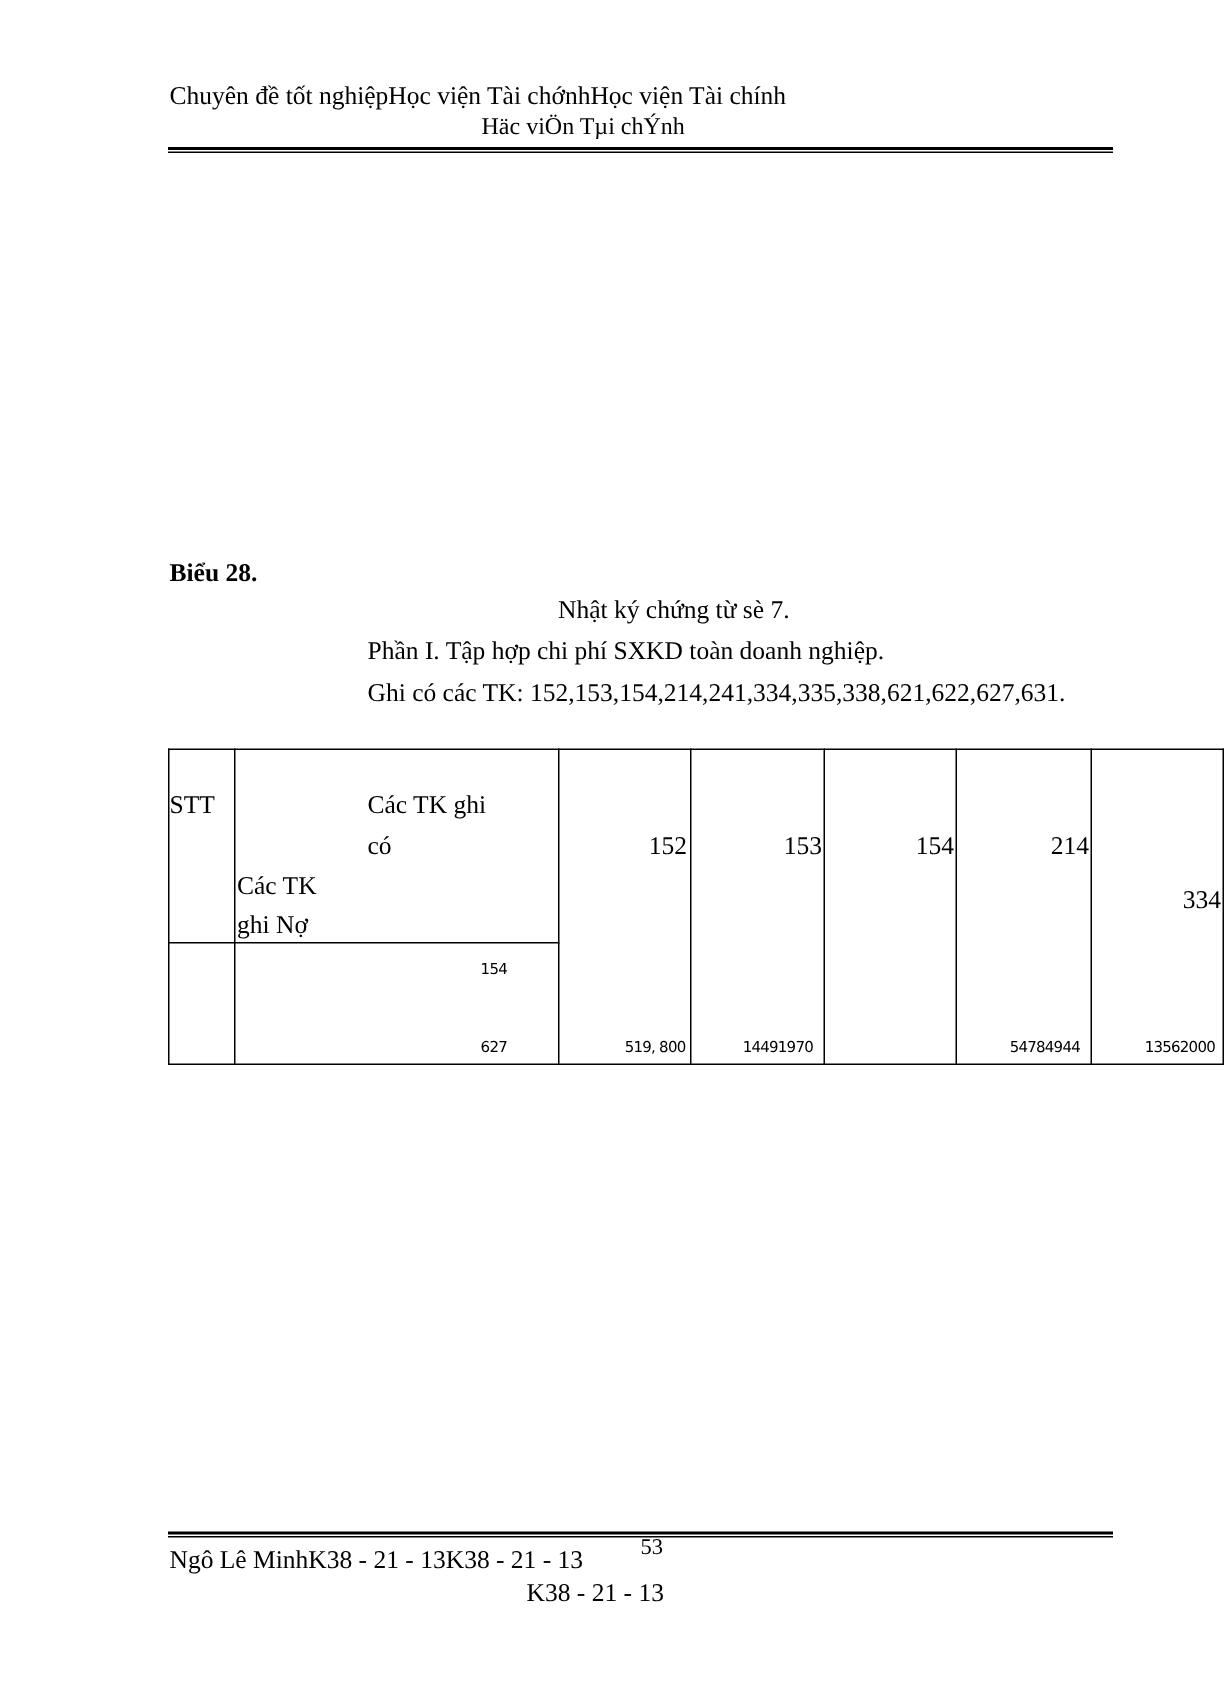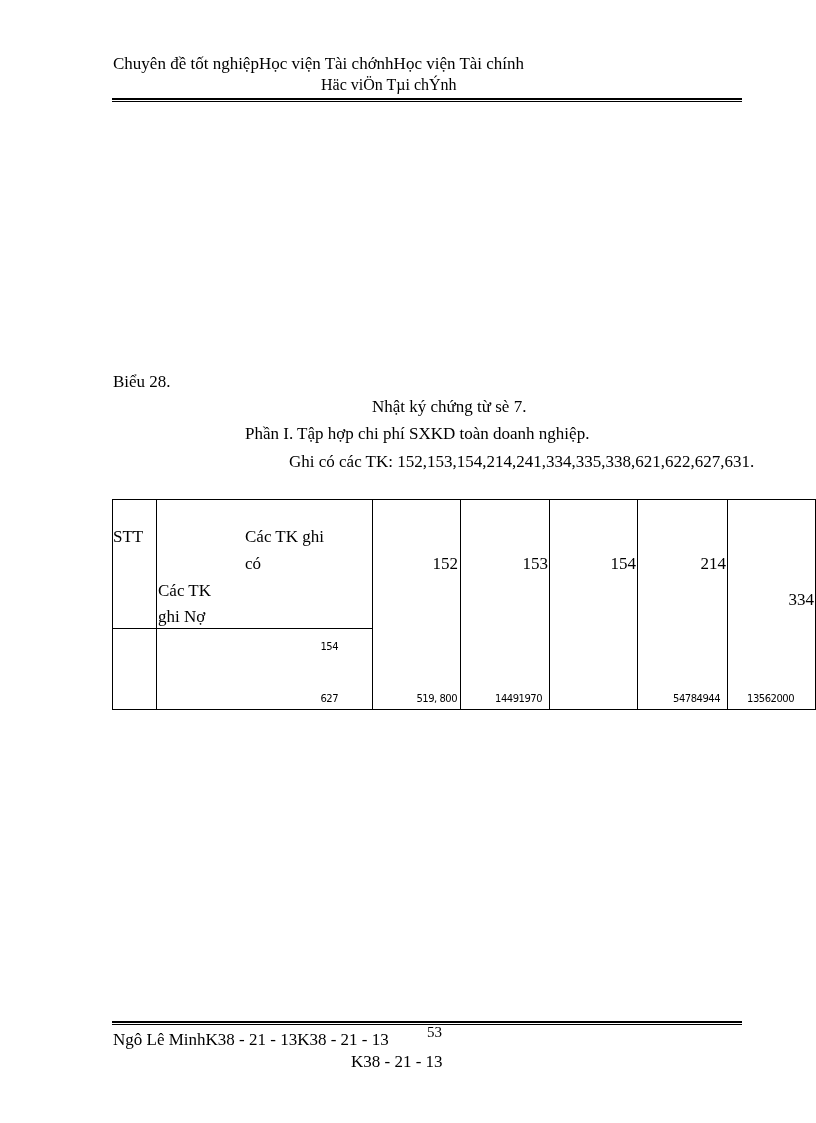--- a/index.html
+++ b/index.html
@@ -7,24 +7,24 @@
       width: 816px; height: 1123px; position: relative; overflow: hidden;
       font-family: "Liberation Serif", "DejaVu Serif", serif; color: #000;
     }
     .abs { position: absolute; white-space: nowrap; }
     .hdr1 { left: 113px; top: 54px; font-size: 17px; }
     .hdr2 { left: 321px; top: 76px; font-size: 16px; }
     .rule { position: absolute; left: 112px; width: 630px; height: 4px;
             border-top: 2px solid #000; border-bottom: 1px solid #000; box-sizing: border-box; }
     .rule-top { top: 98px; }
     .rule-bot { top: 1021px; }
-    .bieu { left: 113px; top: 372px; font-size: 17px; }
+    .bieu { left: 113px; top: 372px; font-size: 17px; font-weight: bold; }
     .t1 { left: 372px; top: 397px; font-size: 17px; }
     .t2 { left: 245px; top: 424px; font-size: 17px; }
-    .t3 { left: 245px; top: 452px; font-size: 17px; margin-left: 44px; }
+    .t3 { left: 245px; top: 452px; font-size: 17px; }
 
     .table-wrap { position: absolute; left: 112px; top: 499px; width: 720px; height: 211px; }
     .vline { position: absolute; top: 0; width: 0; border-left: 1px solid #000; }
     .hline { position: absolute; height: 0; border-top: 1px solid #000; }
     .cell-text { position: absolute; white-space: nowrap; }
     .big { font-size: 17px; }
     .small { font-family: "DejaVu Sans", sans-serif; font-size: 10px; letter-spacing: -0.5px; }
     .num { font-size: 17px; }
 
     .foot1 { left: 113px; top: 1030px; font-size: 17px; }
@@ -70,19 +70,19 @@
   <div class="cell-text num" style="right:106px; top:55px;">214</div>
   <div class="cell-text num" style="right:18px; top:55px;margin-top:36px;">334</div>
 
   <div class="cell-text small" style="right:494px; top:142px;">154</div>
   <div class="cell-text small" style="right:494px; top:194px;">627</div>
 
   <div class="cell-text small" style="right:375px; top:194px;">519, 800</div>
   <div class="cell-text small" style="right:290px; top:194px;">14491970</div>
   <div class="cell-text small" style="right:196px; top:194px;"></div>
   <div class="cell-text small" style="right:112px; top:194px;">54784944</div>
-  <div class="cell-text small" style="right:38px; top:194px;">13562000</div>
+  <div class="cell-text small" style="right:22px; top:194px;">13562000</div>
 </div>
 
 <div class="rule rule-bot"></div>
 <div class="abs foot1">Ngô Lê MinhK38  - 21 - 13K38 - 21 - 13</div>
 <div class="abs pageno">53</div>
 <div class="abs foot2">K38 - 21 - 13</div>
 
 </body></html>

